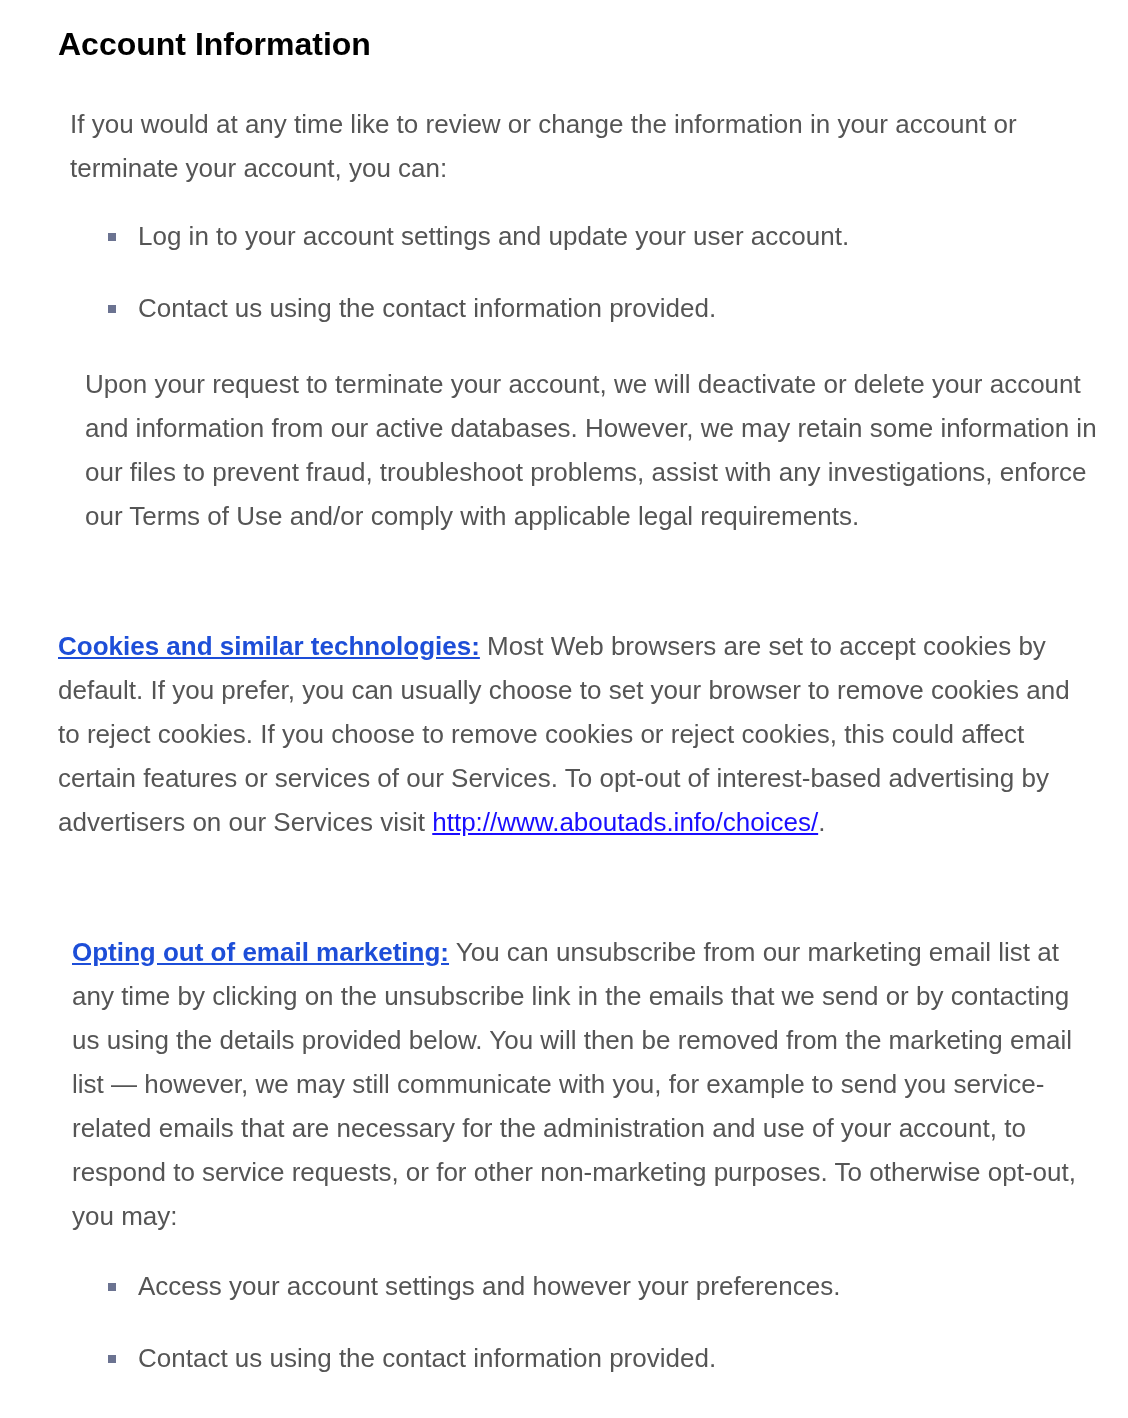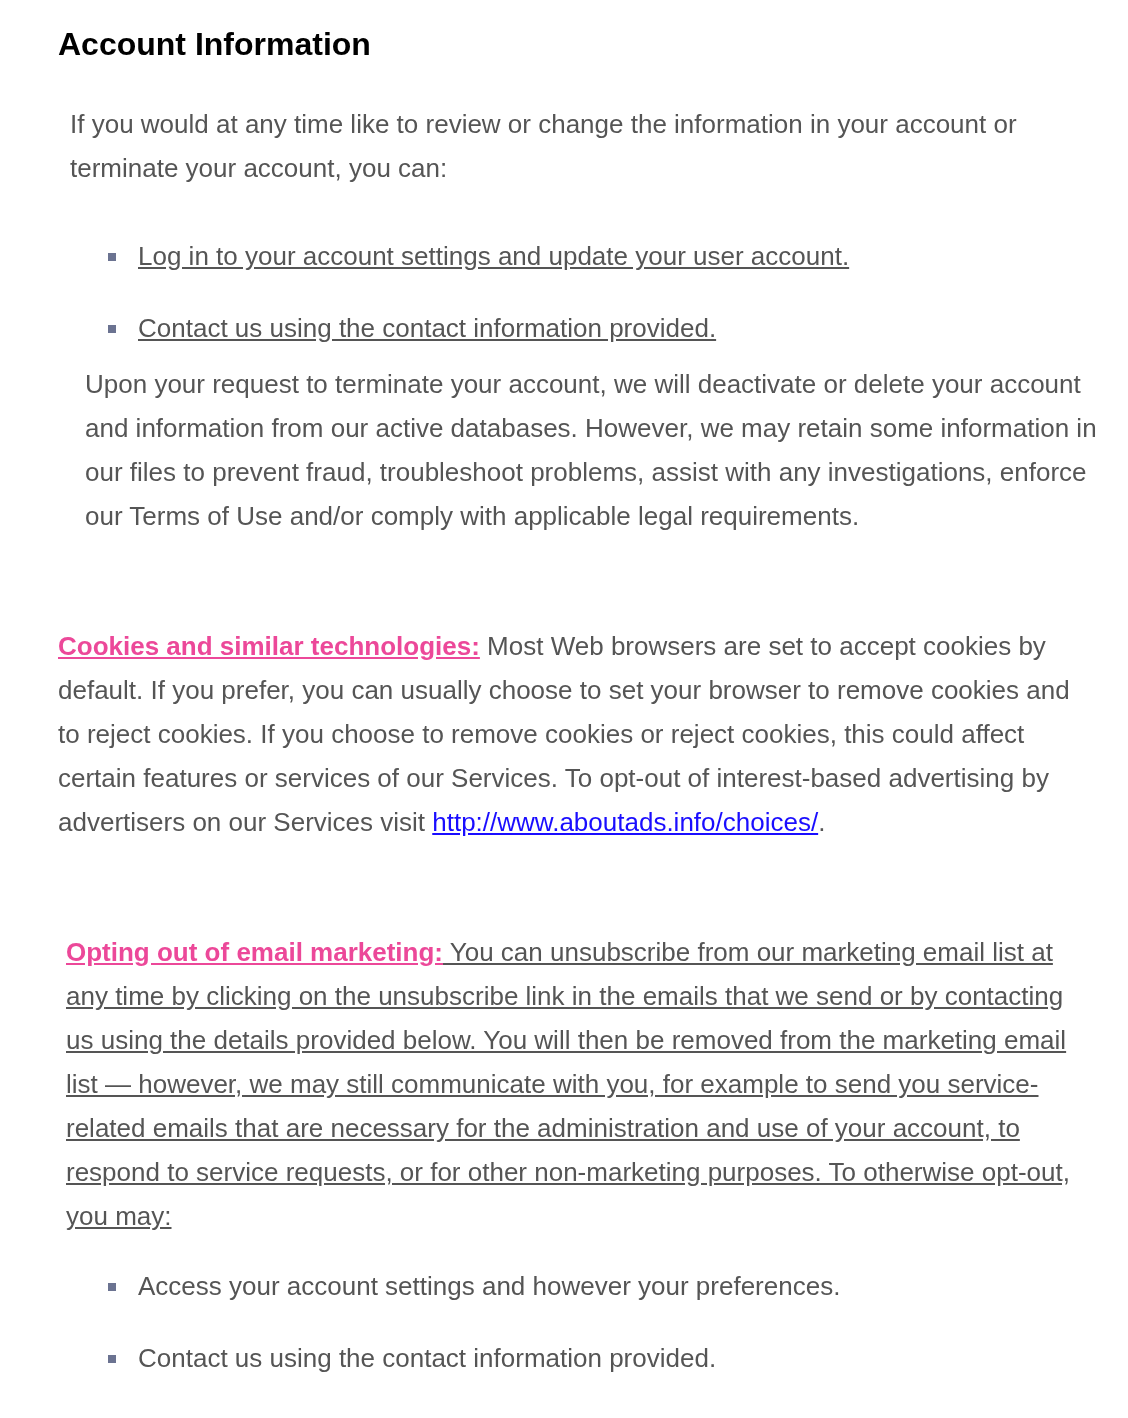--- a/index.html
+++ b/index.html
@@ -34,21 +34,21 @@
     }
     p {
       margin: 0;
       font-size: 26px;
       line-height: 44px;
       color: #555555;
     }
     .p-intro { position: absolute; top: 102px; left: 0; width: 1030px; margin-left: 12px; }
     .p-terminate { position: absolute; top: 362px; left: 0; width: 1030px; margin-left: 27px; }
     .p-cookies { position: absolute; top: 624px; left: 0; width: 1030px; }
-    .p-email { position: absolute; top: 930px; left: 8px; width: 1030px; text-decoration: underline; }
+    .p-email { position: absolute; top: 930px; left: 14px; width: 1030px; }
 
     ul.bullets {
       margin: 0;
       padding: 0;
       list-style: none;
       position: absolute;
       left: 0;
       width: 1030px;
     }
     ul.bullets li {
@@ -60,27 +60,27 @@
       height: 72px;
     }
     ul.bullets li .bullet {
       position: absolute;
       left: 50px;
       top: 19px;
       width: 8px;
       height: 8px;
       background: #6b7391;
     }
-    .list-1 { top: 234px; text-decoration: underline; }
+    .list-1 { top: 214px; }
     .list-2 { top: 1264px; }
 
     .lead {
       font-weight: bold;
       text-decoration: underline;
-      color: #ec4899;
+      color: #1d4ed8;
     }
     a.link {
       color: #1a0dff;
       text-decoration: underline;
       text-align: center;
     }
   </style>
 </head>
 <body>
 

